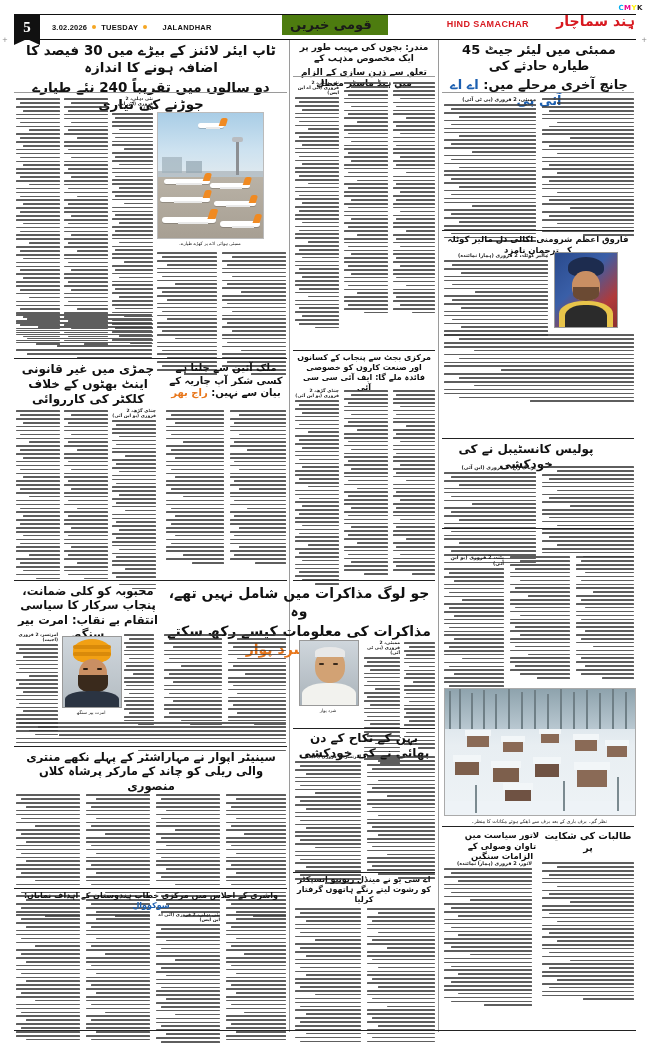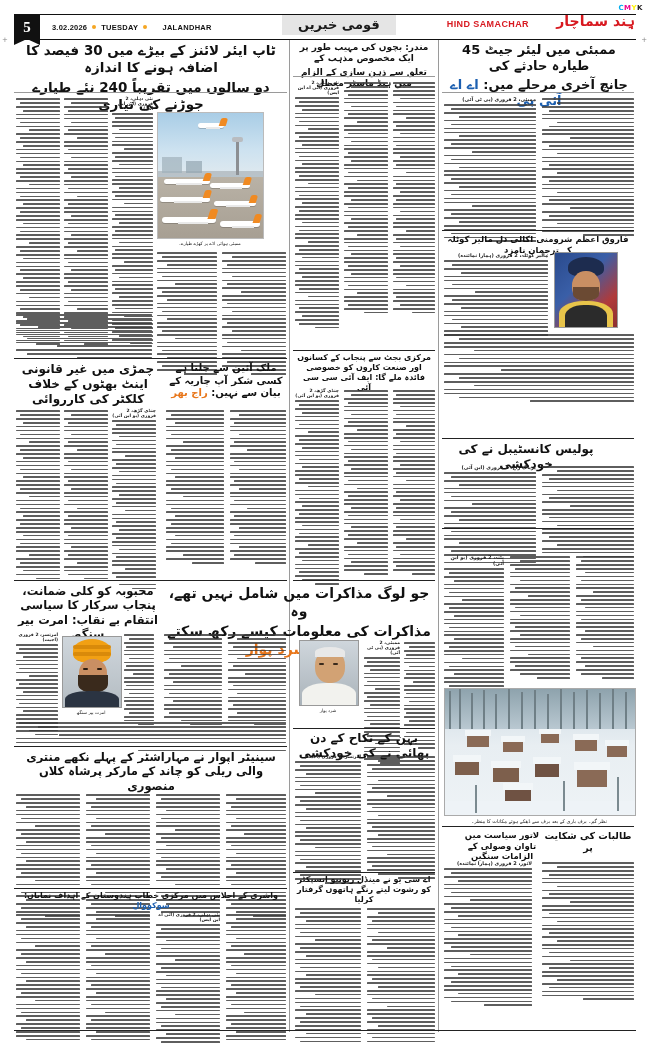--- a/index.html
+++ b/index.html
@@ -19,22 +19,22 @@
       border-top:1.5px solid #111;border-bottom:1.5px solid #111;display:flex;align-items:center;}
   .pagenum{width:26px;height:24px;background:#111;color:#fff;font-weight:bold;font-size:15px;
       display:flex;align-items:center;justify-content:center;position:relative;
       font-family:"Liberation Serif",serif;}
   .pagenum:after{content:"";position:absolute;bottom:-6px;left:0;border-left:13px solid #111;
       border-right:13px solid #111;border-bottom:6px solid transparent;}
   .mdate{font-size:7.5px;font-weight:bold;margin-left:12px;letter-spacing:0.2px;font-family:"Liberation Sans",sans-serif;}
   .dot{display:inline-block;width:4px;height:4px;border-radius:50%;background:#f5a623;margin:0 5px 1px 5px;vertical-align:middle;}
   .mday{font-size:7.5px;font-weight:bold;letter-spacing:0.3px;font-family:"Liberation Sans",sans-serif;}
   .mcity{font-size:7.5px;font-weight:bold;letter-spacing:0.3px;margin-left:10px;font-family:"Liberation Sans",sans-serif;}
-  .sectiontag{position:absolute;left:282px;top:15px;background:#e5e5e5;border:0;
-      padding:2px 16px 3px 16px;font-size:13px;font-weight:bold;direction:rtl;
+  .sectiontag{position:absolute;left:282px;top:15px;background:#4d7c0f;border:0;
+      padding:2px 16px 3px 8px;font-size:13px;font-weight:bold;direction:rtl;
       font-family:"DejaVu Sans",sans-serif;color:#1a1a1a;}
   .brandroman{position:absolute;right:120px;top:19px;font-size:9px;font-weight:bold;color:#d81920;
       letter-spacing:0.4px;font-family:"Liberation Sans",sans-serif;}
   .brandurdu{position:absolute;right:14px;top:13px;font-size:14px;font-weight:bold;color:#d81920;
       direction:rtl;font-family:"DejaVu Sans",sans-serif;}
 
   
   .body{position:absolute;left:14px;top:40px;width:622px;height:992px;}
   .vline{position:absolute;top:0;bottom:0;width:0;border-left:0.6px solid #9a9a9a;}
   .hline{position:absolute;left:0;right:0;height:0;border-top:0.6px solid #9a9a9a;}

